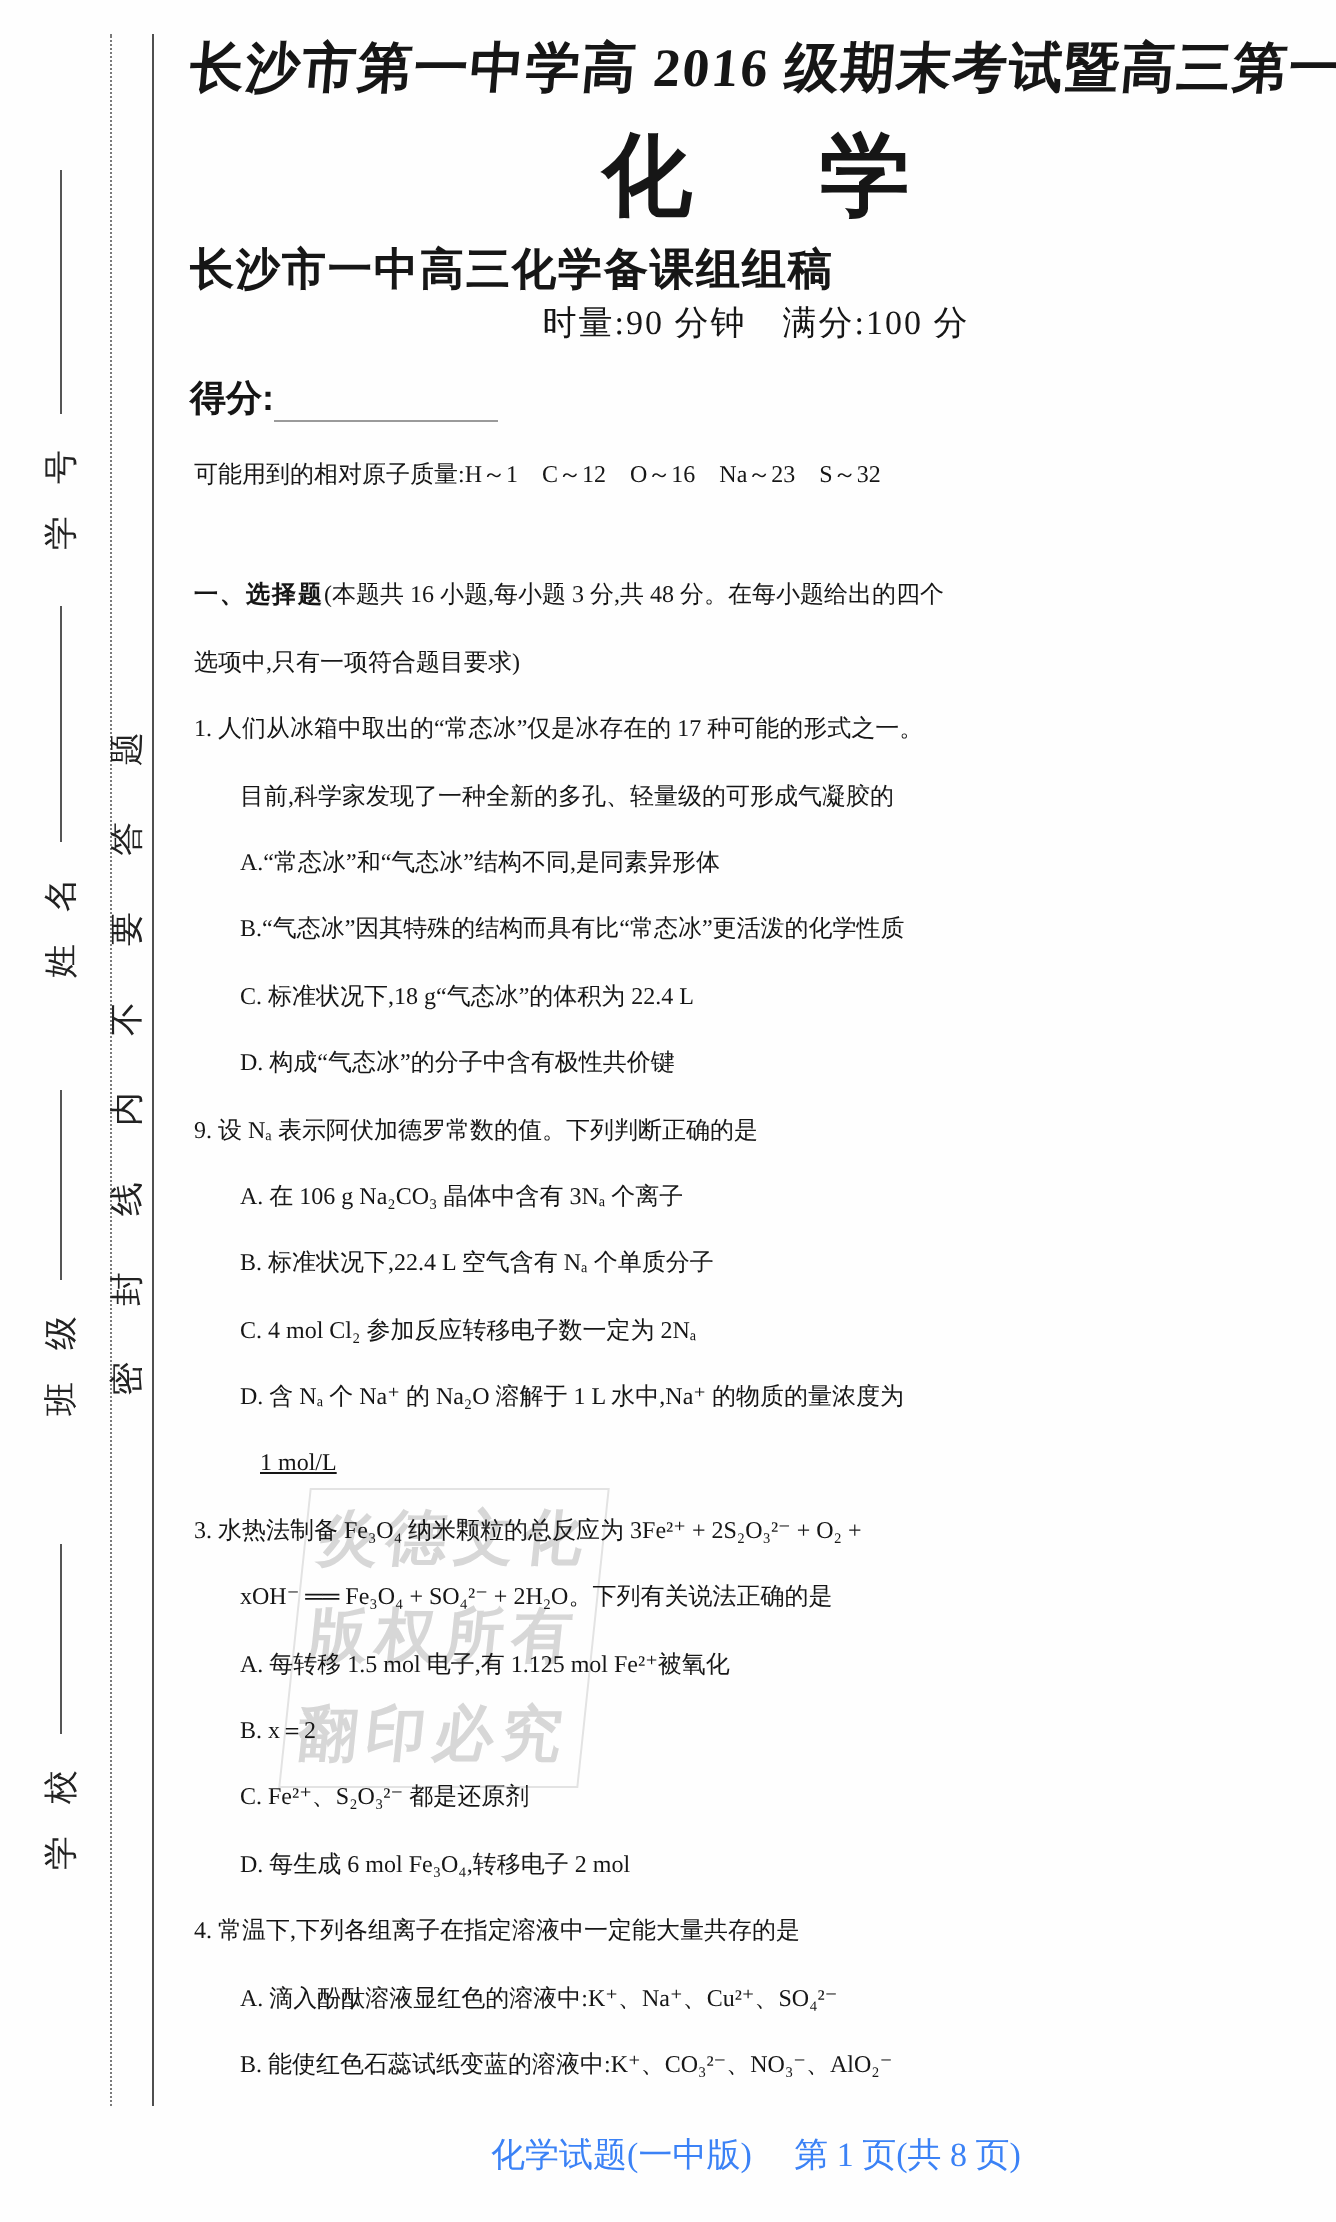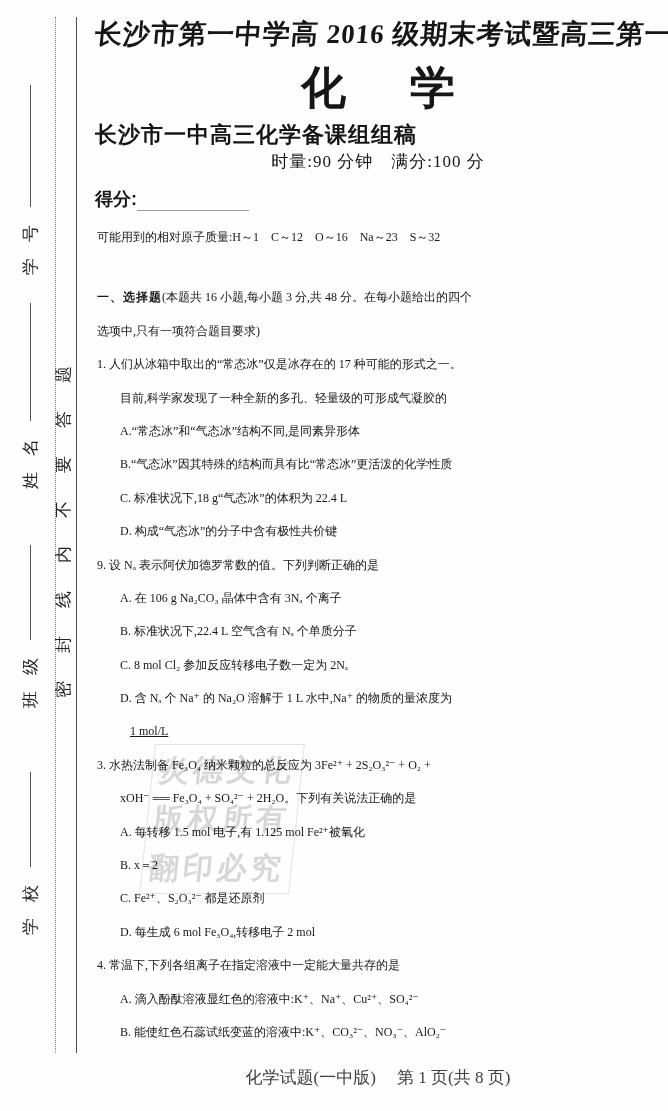--- a/index.html
+++ b/index.html
@@ -62,21 +62,21 @@
   #exam-body{margin-top:8px; font-size:12px;}
   .bline{height:33.4px; line-height:33.4px; white-space:nowrap;}
   .bline b{font-family:"Liberation Sans",sans-serif; letter-spacing:1px;}
   .ind0{padding-left:2px;}
   .ind1{padding-left:25px;}
   .ind2{padding-left:35px;text-decoration:underline;}
   .gap{margin-bottom:27px;}
   
   #footer{
     position:absolute; left:95px; width:566px; top:1066px; z-index:2;
-    text-align:center; font-size:17px; color:#404040;
+    text-align:center; font-size:17px; color:#3b82f6;
   }
 </style>
 </head>
 <body>
 
 <div id="page">
 
   <div id="seal-dotted" class="vline"></div>
   <div id="seal-solid" class="vline"></div>
   <div id="fields-strip">
@@ -121,21 +121,21 @@
         <div class="bline ind0">选项中,只有一项符合题目要求)</div>
         <div class="bline ind0">1. 人们从冰箱中取出的“常态冰”仅是冰存在的 17 种可能的形式之一。</div>
         <div class="bline ind1">目前,科学家发现了一种全新的多孔、轻量级的可形成气凝胶的</div>
         <div class="bline ind1">A.“常态冰”和“气态冰”结构不同,是同素异形体</div>
         <div class="bline ind1">B.“气态冰”因其特殊的结构而具有比“常态冰”更活泼的化学性质</div>
         <div class="bline ind1">C. 标准状况下,18 g“气态冰”的体积为 22.4 L</div>
         <div class="bline ind1">D. 构成“气态冰”的分子中含有极性共价键</div>
         <div class="bline ind0">9. 设 Nₐ 表示阿伏加德罗常数的值。下列判断正确的是</div>
         <div class="bline ind1">A. 在 106 g Na₂CO₃ 晶体中含有 3Nₐ 个离子</div>
         <div class="bline ind1">B. 标准状况下,22.4 L 空气含有 Nₐ 个单质分子</div>
-        <div class="bline ind1">C. 8 mol Cl₂ 参加反应转移电子数一定为 2Nₐ</div>
+        <div class="bline ind1">C. 4 mol Cl₂ 参加反应转移电子数一定为 2Nₐ</div>
         <div class="bline ind1">D. 含 Nₐ 个 Na⁺ 的 Na₂O 溶解于 1 L 水中,Na⁺ 的物质的量浓度为</div>
         <div class="bline ind2">1 mol/L</div>
         <div class="bline ind0">3. 水热法制备 Fe₃O₄ 纳米颗粒的总反应为 3Fe²⁺ + 2S₂O₃²⁻ + O₂ +</div>
         <div class="bline ind1">xOH⁻ ══ Fe₃O₄ + SO₄²⁻ + 2H₂O。下列有关说法正确的是</div>
         <div class="bline ind1">A. 每转移 1.5 mol 电子,有 1.125 mol Fe²⁺被氧化</div>
         <div class="bline ind1">B. x＝2</div>
         <div class="bline ind1">C. Fe²⁺、S₂O₃²⁻ 都是还原剂</div>
         <div class="bline ind1">D. 每生成 6 mol Fe₃O₄,转移电子 2 mol</div>
         <div class="bline ind0">4. 常温下,下列各组离子在指定溶液中一定能大量共存的是</div>
         <div class="bline ind1">A. 滴入酚酞溶液显红色的溶液中:K⁺、Na⁺、Cu²⁺、SO₄²⁻</div>

